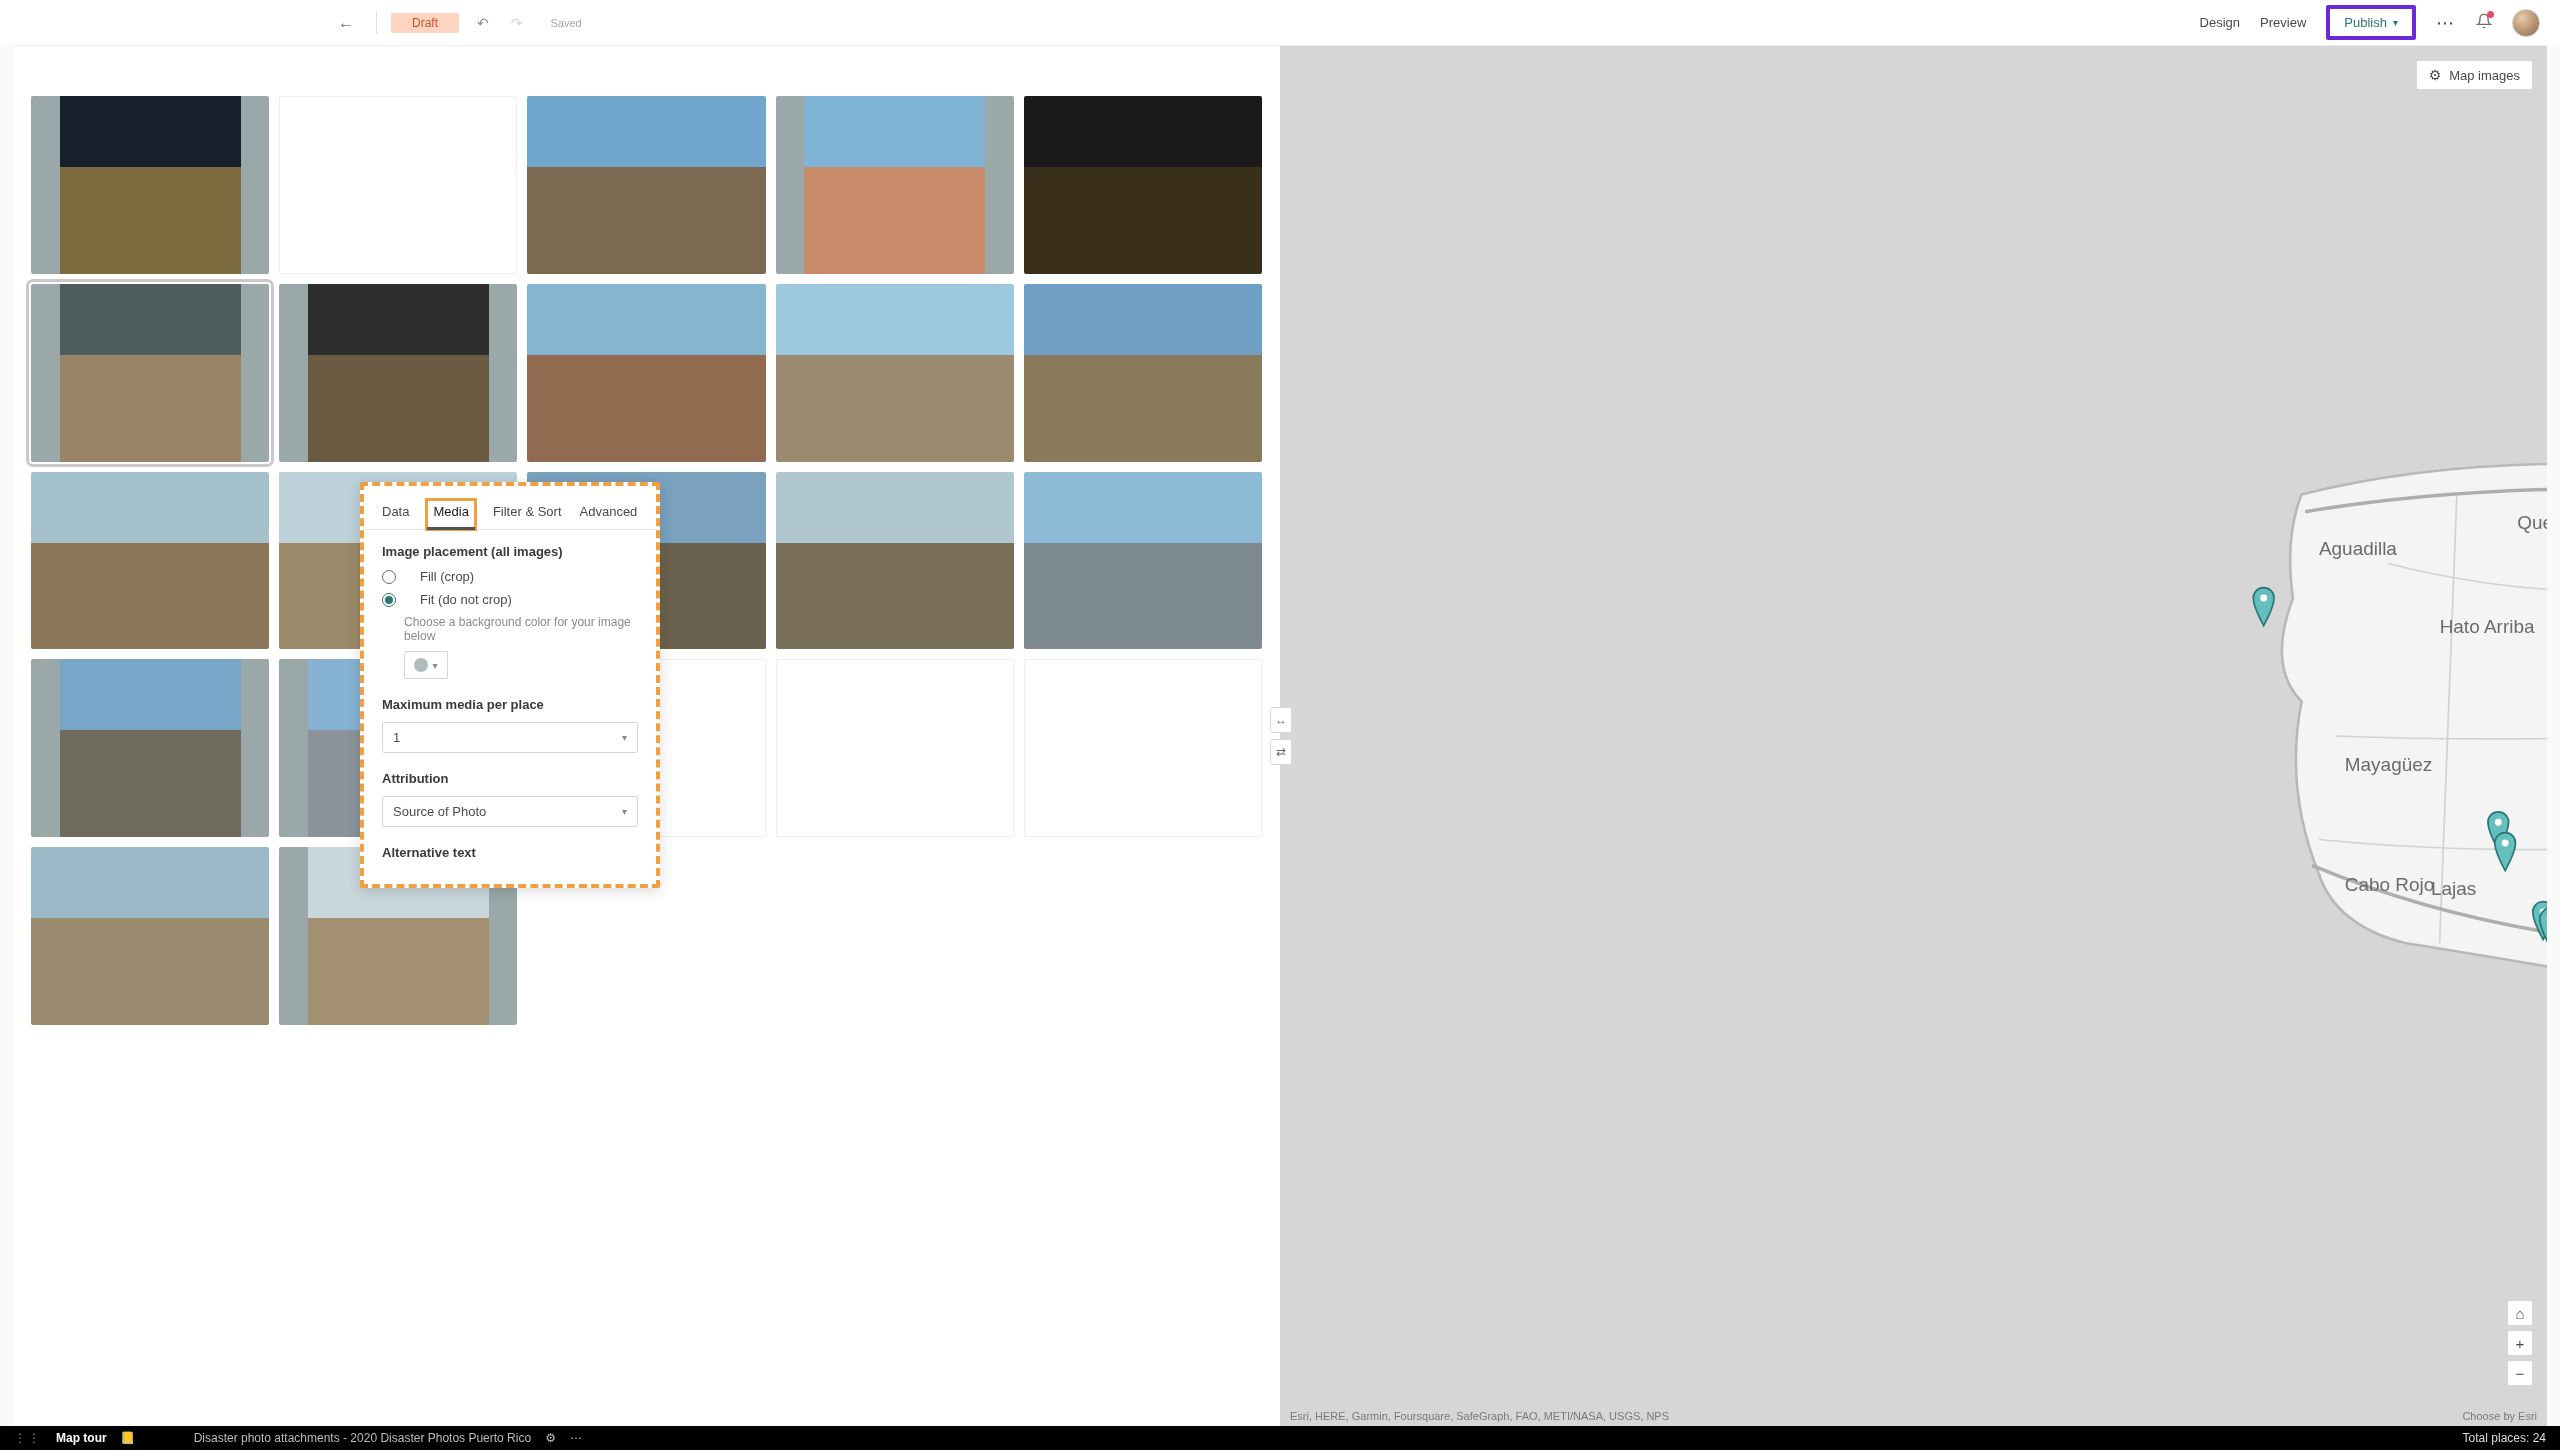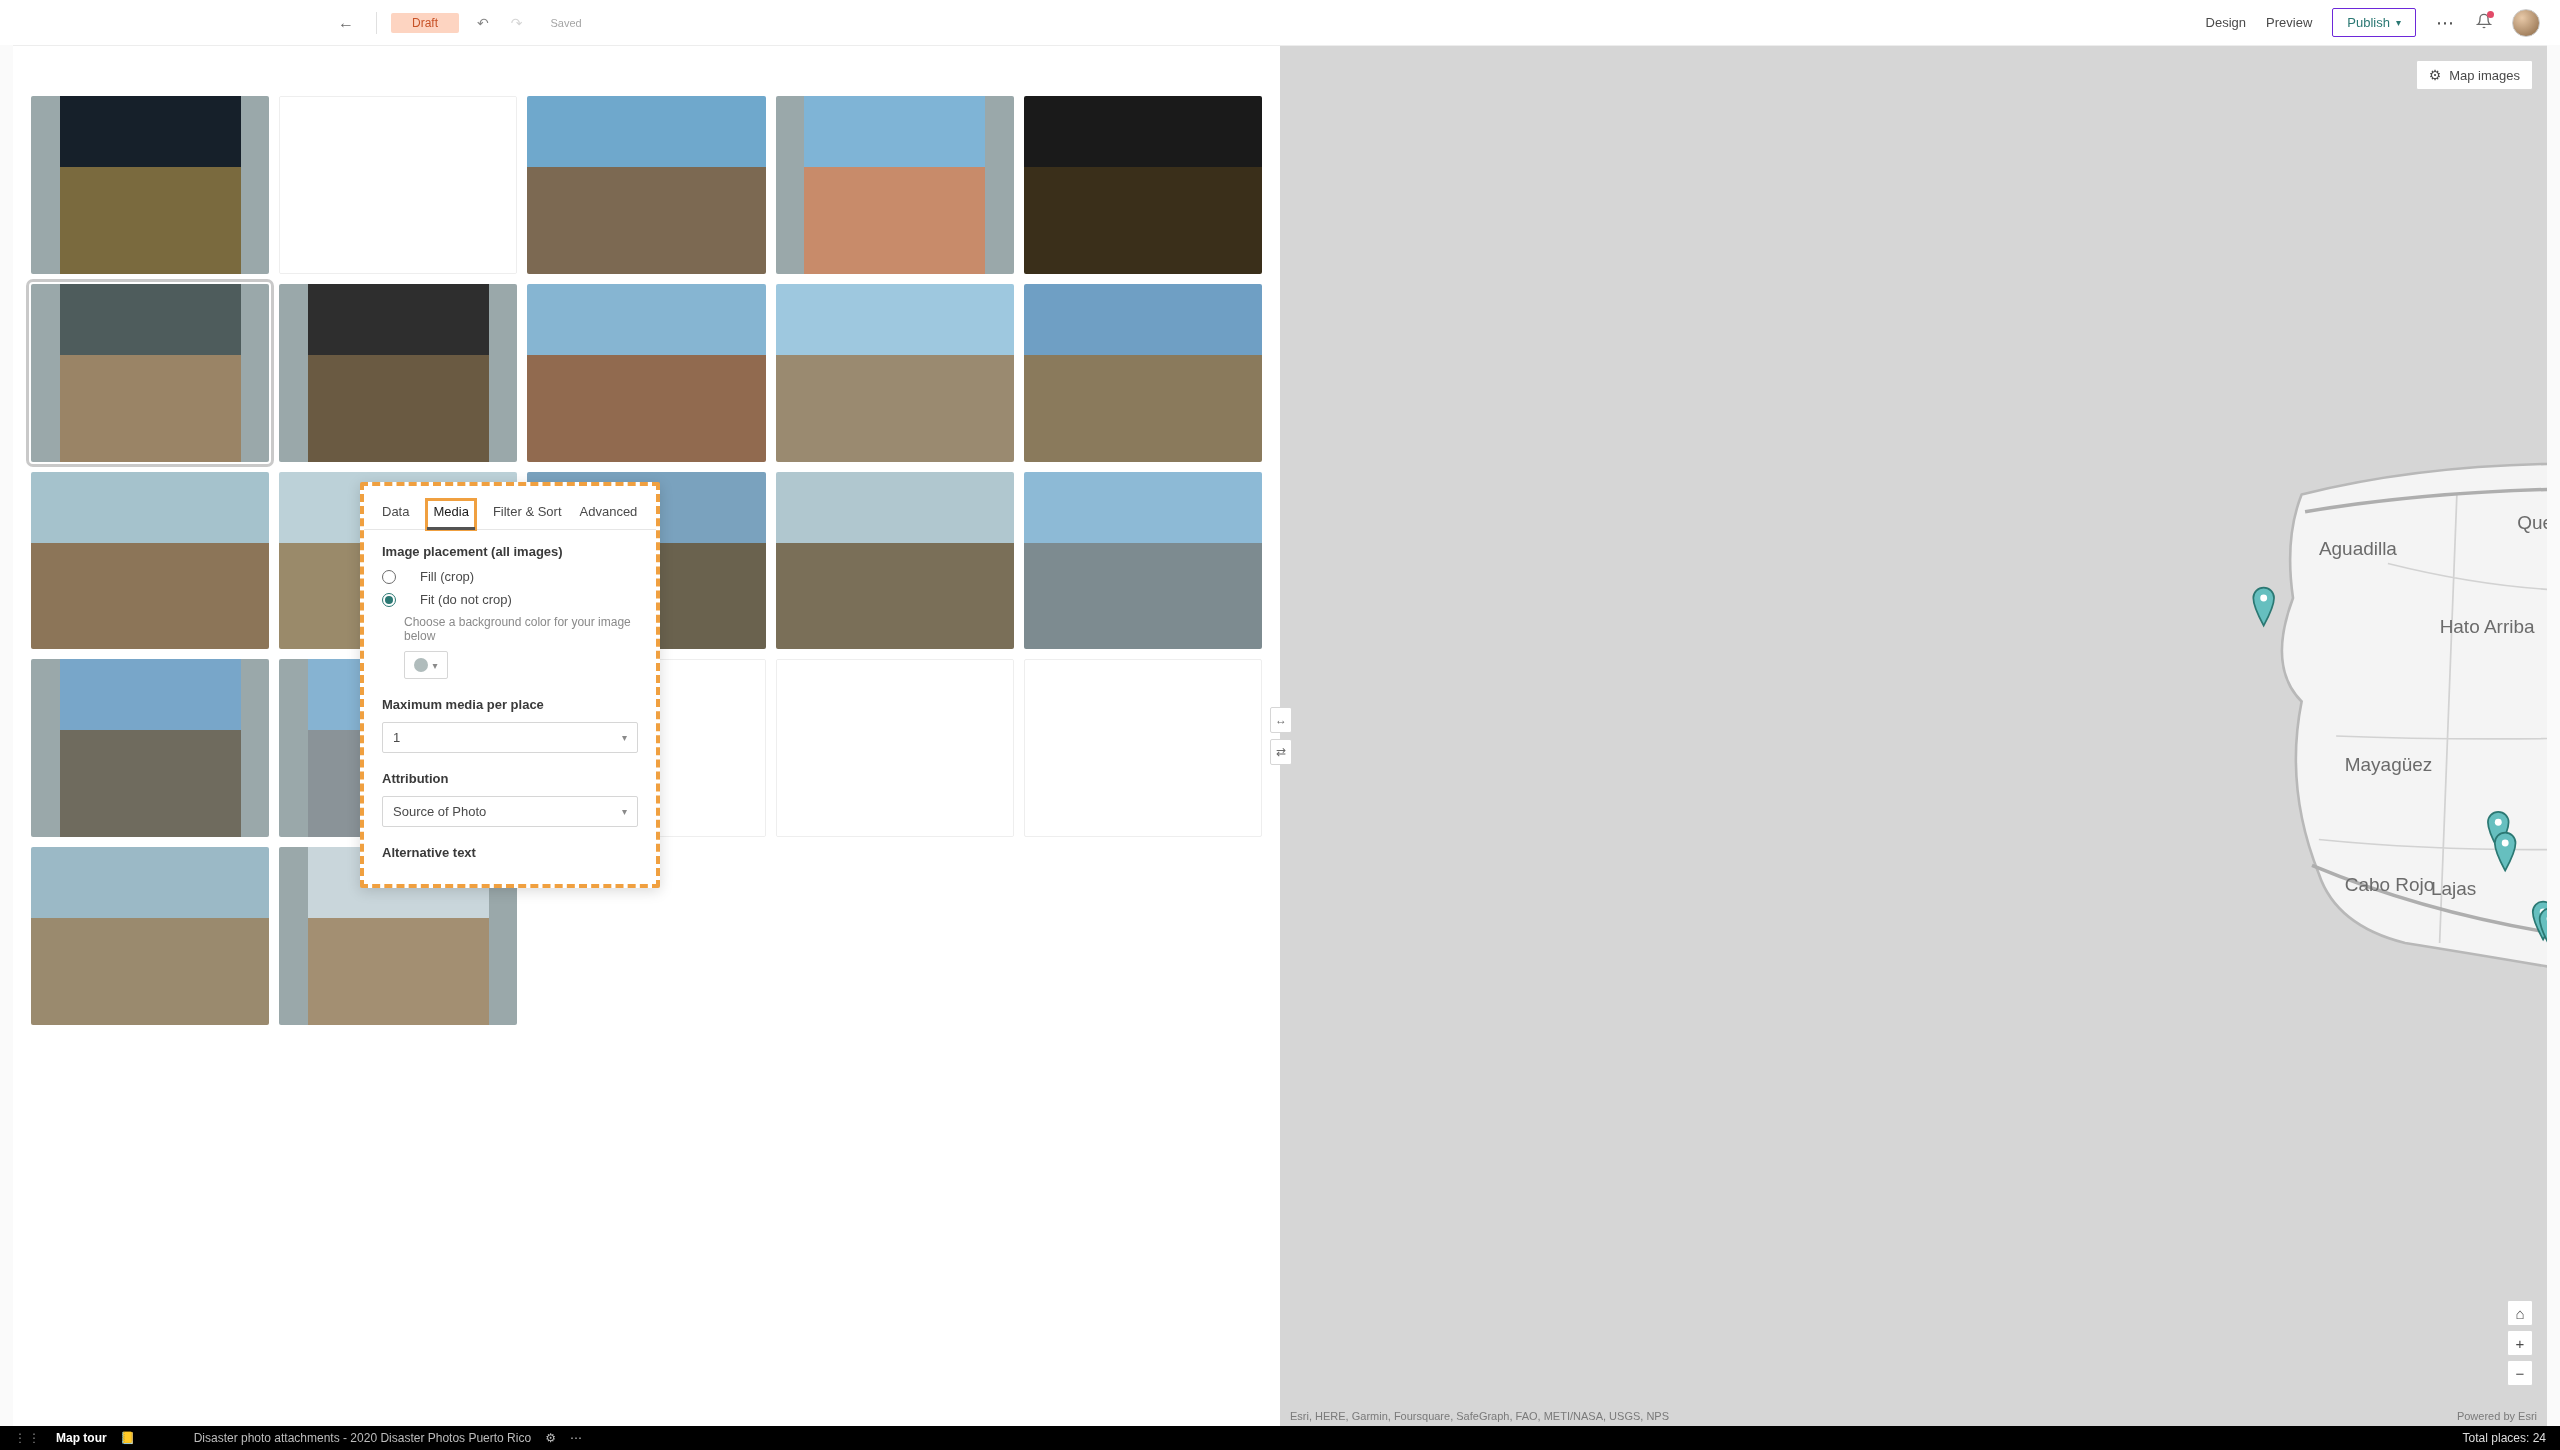--- a/index.html
+++ b/index.html
@@ -10,21 +10,21 @@
 .topbar { height: 45px; display: flex; align-items: center; padding: 0 20px; background: #fff; }
 .topbar-left { display: flex; align-items: center; gap: 14px; flex: 0 0 auto; margin-left: 310px;}
 .back-arrow { font-size: 16px; color: #6b6b6b; cursor: pointer; padding: 4px 8px; }
 .divider-v { width: 1px; height: 22px; background: #e0e0e0; }
 .draft-badge { background: #fdd4c1; color: #c75227; padding: 3px 21px; border-radius: 2px; font-size: 12px; }
 .undo, .redo { font-size: 14px; color: #888; cursor: pointer; padding: 2px 4px; }
 .redo { opacity: 0.35; }
 .saved-label { color: #a5a5a5; font-size: 11px; margin-left: 10px; }
 .topbar-right { margin-left: auto; display: flex; align-items: center; gap: 20px; }
 .toplink { color: #4a4a4a; font-size: 13px; cursor: pointer; }
-.publish-btn { border: 1px solid #6d28d9; color: #2b7873; padding: 6px 14px; border-radius: 2px; display: inline-flex; align-items: center; gap: 6px; cursor: pointer; background: #fff; }
+.publish-btn { border: 4px solid #6d28d9; color: #2b7873; padding: 6px 14px; border-radius: 2px; display: inline-flex; align-items: center; gap: 6px; cursor: pointer; background: #fff; }
 .publish-btn .chev { font-size: 10px; }
 .more-dots { font-size: 18px; color: #4a4a4a; cursor: pointer; letter-spacing: 2px; }
 .bell { position: relative; font-size: 16px; color: #6b6b6b; cursor: pointer; }
 .bell .dot { position:absolute; top:-2px; right:-2px; width:7px; height:7px; border-radius:50%; background:#e24a68; }
 .avatar { width: 28px; height: 28px; border-radius: 50%; background: radial-gradient(circle at 35% 30%, #e8c9a8, #8a6744); border: 1px solid #ccc; cursor: pointer; }
 
 
 .main { flex: 1; display: flex; position: relative; min-height: 0; border-top: 1px solid #ededed; margin: 0 13px; background:#fff; }
 
 
@@ -298,21 +298,21 @@
             <circle cx="1236" cy="458" r="2" fill="#fff"></circle>
           </g>
         </g>
     </svg>
     <div class="map-zoom">
       <div class="zoom-btn">⌂</div>
       <div class="zoom-btn">+</div>
       <div class="zoom-btn">−</div>
     </div>
     <div class="map-credits">Esri, HERE, Garmin, Foursquare, SafeGraph, FAO, METI/NASA, USGS, NPS</div>
-    <div class="map-powered">Powered by Esri</div>
+    <div class="map-powered">Choose by Esri</div>
   </div>
 
   <div class="options-panel">
     <div class="tabs">
       <div class="tab">Data</div>
       <div class="tab active hl">Media</div>
       <div class="tab">Filter &amp; Sort</div>
       <div class="tab">Advanced</div>
     </div>
     <div class="opt-body">

